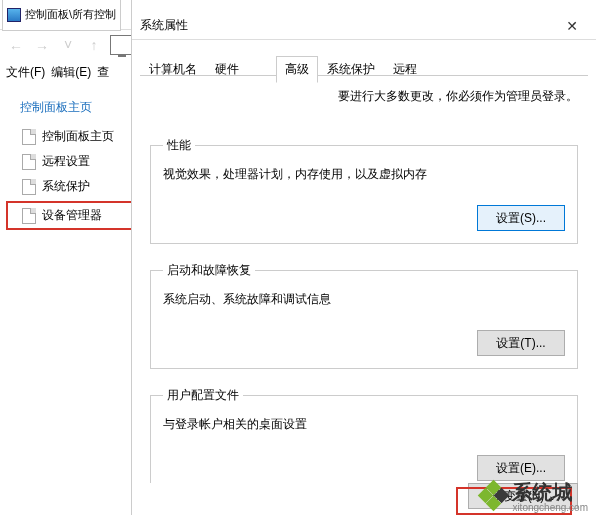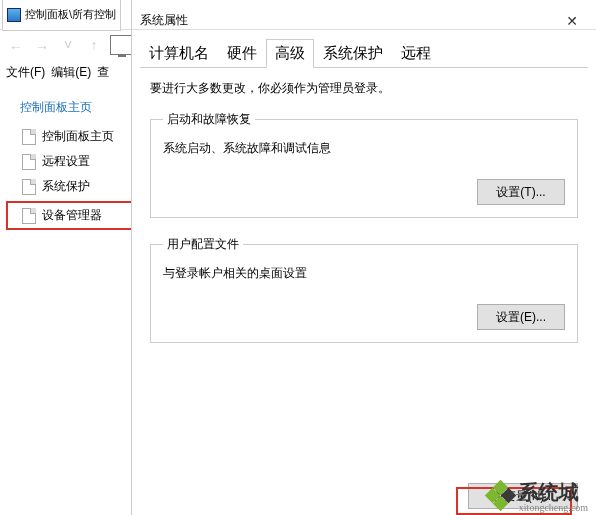--- a/index.html
+++ b/index.html
@@ -3,29 +3,29 @@
 <meta charset="utf-8">
 <style>
 * { box-sizing: border-box; margin: 0; padding: 0; font-family: "Microsoft YaHei", "Segoe UI", sans-serif; }
 body { width: 596px; height: 515px; background: #fff; overflow: hidden; position: relative; font-size: 12px; }
 
 .explorer-bar { height: 30px; display: flex; align-items: center; border-bottom: 1px solid #ddd; padding: 0 2px; }
 .breadcrumb { display: flex; align-items: center; border: 1px solid #ccc; height: 32px; padding: 0 4px; flex: 0 0 112px; background: #fff; font-size: 11px; }
 .breadcrumb .cp-icon { width: 14px; height: 14px; background: linear-gradient(#57b3ec,#2a7ac6); border:1px solid #226; margin-right:4px; display:flex; align-items:center; justify-content:center; font-size:8px; color:#fff;}
 .breadcrumb span { white-space: nowrap; overflow: hidden; }
 .dialog { position: absolute; left: 131px; top: 0; width: 465px; height: 515px; background: #fff; border-left: 1px solid #ccc; display:flex; flex-direction:column; }
-.titlebar { height: 30px; display: flex; align-items: center; justify-content: space-between; border-bottom: 1px solid #ddd; padding: 12px 4px 0 8px; }
+.titlebar { height: 40px; display: flex; align-items: center; justify-content: space-between; border-bottom: 1px solid #ddd; padding: 12px 4px 0 8px; }
 .titlebar .title { font-size: 12px; }
 .titlebar .close { width: 40px; height: 28px; display:flex; align-items:center; justify-content:center; font-size:14px; color:#333; cursor:pointer;}
 .tabstrip { display: flex; align-items: flex-end; padding: 8px 8px 0 8px; }
-.tab { padding: 4px 8px; border: 1px solid transparent; font-size: 15px; cursor: pointer; position: relative; top:1px;}
-.tab.active { border: 1px solid #ccc; border-bottom: 1px solid #fff; background: #fff; }
+.tab { padding: 4px 8px; border: 1px solid transparent; font-size: 12px; cursor: pointer; position: relative; top:8px;}
+.tab.active { border: 1px solid #ccc; border-bottom: 1px solid #fff; background: #fff; margin-left: 28px; }
 .tabline { border-bottom: 1px solid #ccc; margin: 0 8px; }
 .content { padding: 12px 18px; flex:1; overflow:hidden; }
-.admin-note { font-size: 12px; margin-bottom: 14px; }
+.admin-note { font-size: 12px; margin-bottom: 32px; text-align: right; }
 fieldset { border: 1px solid #ccc; padding: 12px; margin-bottom: 18px; position: relative; }
 fieldset legend { padding: 0 4px; font-size: 12px; }
 fieldset .desc { font-size: 12px; margin-bottom: 22px; }
 fieldset .btnrow { display: flex; justify-content: flex-end; }
 button.win { min-width: 88px; height: 26px; border: 1px solid #adadad; background: #e1e1e1; font-size: 12px; cursor: pointer; padding: 0 12px;}
 button.win.highlight { border: 1px solid #0078d7; background:#e5f1fb;}
 .envrow { display:flex; justify-content:flex-end; padding: 0 18px 6px; }
 .envbtn { min-width: 110px; height: 26px; border: 1px solid #adadad; background: #e1e1e1; font-size: 12px; cursor:pointer;}
 
 .navarrows { height: 30px; display:flex; align-items:center; padding: 4px; gap:2px;}
@@ -44,21 +44,21 @@
 .side-item .doc-icon::after{content:'';position:absolute;right:-1px;top:-1px;width:5px;height:5px;background:#ddd;border-left:1px solid #aaa;border-bottom:1px solid #aaa;}
 .side-highlight { border:2px solid #d4342a; margin: 2px 4px 2px 2px; }
 
 .watermark { position:absolute; right: 8px; bottom: 2px; display:flex; align-items:center; gap:6px; font-size: 20px; color:#333; font-weight:bold; pointer-events:none;}
 .watermark .logo { width:24px; height:24px; position:relative;}
 .watermark .logo .sq{position:absolute;width:11px;height:11px;transform:rotate(45deg);}
 .watermark .logo .a{background:#7db72f;left:6px;top:-2px;}
 .watermark .logo .b{background:#7db72f;left:-2px;top:6px;}
 .watermark .logo .c{background:#3a3a3a;left:14px;top:6px;}
 .watermark .logo .d{background:#7db72f;left:6px;top:14px;}
-.watermark .sub { font-size: 10px; font-weight:normal; color:#888; display:block; margin-top:-4px;font-family:Liberation Serif, serif;}
+.watermark .sub { font-size: 10px; font-weight:normal; color:#888; display:block; margin-top:-4px;}
 
 .redbox2 { position:absolute; right:24px; bottom:0px; width:116px; height:28px; border:2px solid #d4342a; pointer-events:none;}
 </style>
 </head>
 <body>
 
 <div class="explorer-bar">
   <div class="breadcrumb">
     <div class="cp-icon"></div>
     <span>控制面板\所有控制</span>
@@ -111,20 +111,27 @@
       <div class="tab">硬件</div>
       <div class="tab active">高级</div>
       <div class="tab">系统保护</div>
       <div class="tab">远程</div>
     </div>
     <div class="tabline"></div>
   </div>
   <div class="content">
     <div class="admin-note">要进行大多数更改，你必须作为管理员登录。</div>
 
+    <fieldset>
+      <legend>性能</legend>
+      <div class="desc">视觉效果，处理器计划，内存使用，以及虚拟内存</div>
+      <div class="btnrow">
+        <button class="win highlight">设置(S)...</button>
+      </div>
+    </fieldset>
 
     <fieldset>
       <legend>启动和故障恢复</legend>
       <div class="desc">系统启动、系统故障和调试信息</div>
       <div class="btnrow">
         <button class="win">设置(T)...</button>
       </div>
     </fieldset>
 
     <fieldset>

